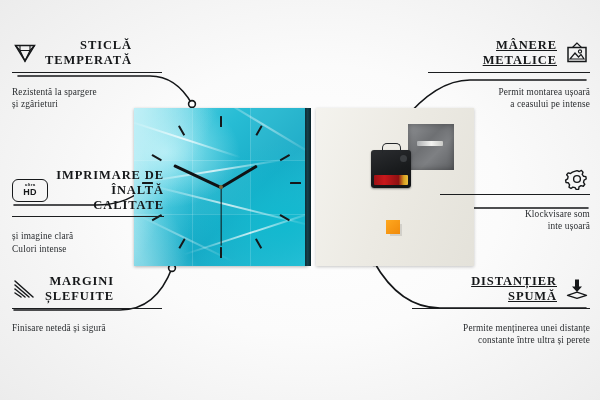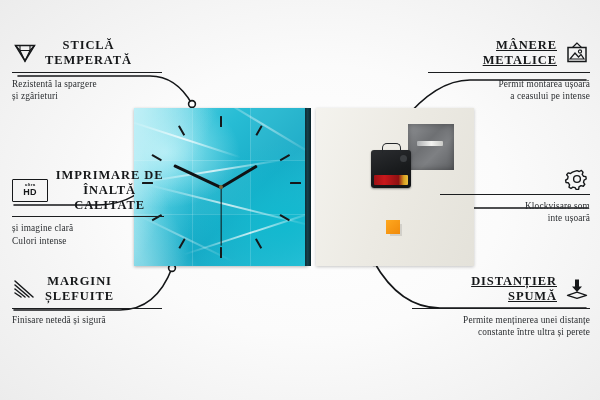--- a/index.html
+++ b/index.html
@@ -19,26 +19,26 @@
   
   .feat{position:absolute;}
   .feat .hdr{display:flex;align-items:center;gap:7px;}
   .feat.left .hdr{justify-content:flex-start;}
   .feat.right .hdr{justify-content:flex-end;}
   .ttl{
     font-family:"Liberation Serif", serif;
     font-weight:bold;font-size:12.5px;letter-spacing:.9px;
     color:#16181a;line-height:1.18;text-transform:uppercase;
   }
-  .feat.left .ttl{text-align:center;}
+  .feat.left .ttl{text-align:right;}
   .feat.right .ttl{text-align:right;text-decoration:underline;}
   .rule{height:0;border-top:1.4px solid #1b1d1f;margin-top:4px;}
   .dsc{
     font-family:"Liberation Serif", serif;
-    font-size:9.3px;color:#2a2d30;line-height:1.32;margin-top:5px;
+    font-size:9.3px;color:#2a2d30;line-height:1.32;margin-top:13px;
     letter-spacing:.15px;
   }
   .feat.right .dsc{text-align:right;}
   .ico{flex:0 0 auto;display:block;}
 
   
   #f-glass{left:12px;top:38px;width:150px;}
   #f-print{left:12px;top:168px;width:152px;}
   #f-edges{left:12px;top:274px;width:150px;}
   
@@ -100,21 +100,21 @@
     box-shadow:3px 3px 0 -1px rgba(0,0,0,.10);
   }
   #glassedge{
     position:absolute;left:171px;top:0;width:6px;height:158px;
     background:linear-gradient(90deg,#0d2b33,#16414c 45%,#0a2027);
   }
 
   
   .hdico{width:26px;height:22px;}
   .hdbox{
-    width:40px;height:21px;border:1.6px solid #16181a;border-radius:1px;
+    width:40px;height:21px;border:1.6px solid #16181a;border-radius:6px;
     display:flex;flex-direction:column;align-items:center;justify-content:center;line-height:1;
   }
   .hdbox .u{font-size:4.4px;font-weight:bold;letter-spacing:.2px;color:#16181a;font-family:"Liberation Sans",sans-serif;}
   .hdbox .h{font-size:9px;font-weight:bold;letter-spacing:.2px;color:#16181a;font-family:"Liberation Sans",sans-serif;margin-top:.5px;}
 </style>
 </head>
 <body>
 
 <div id="stage">
 

